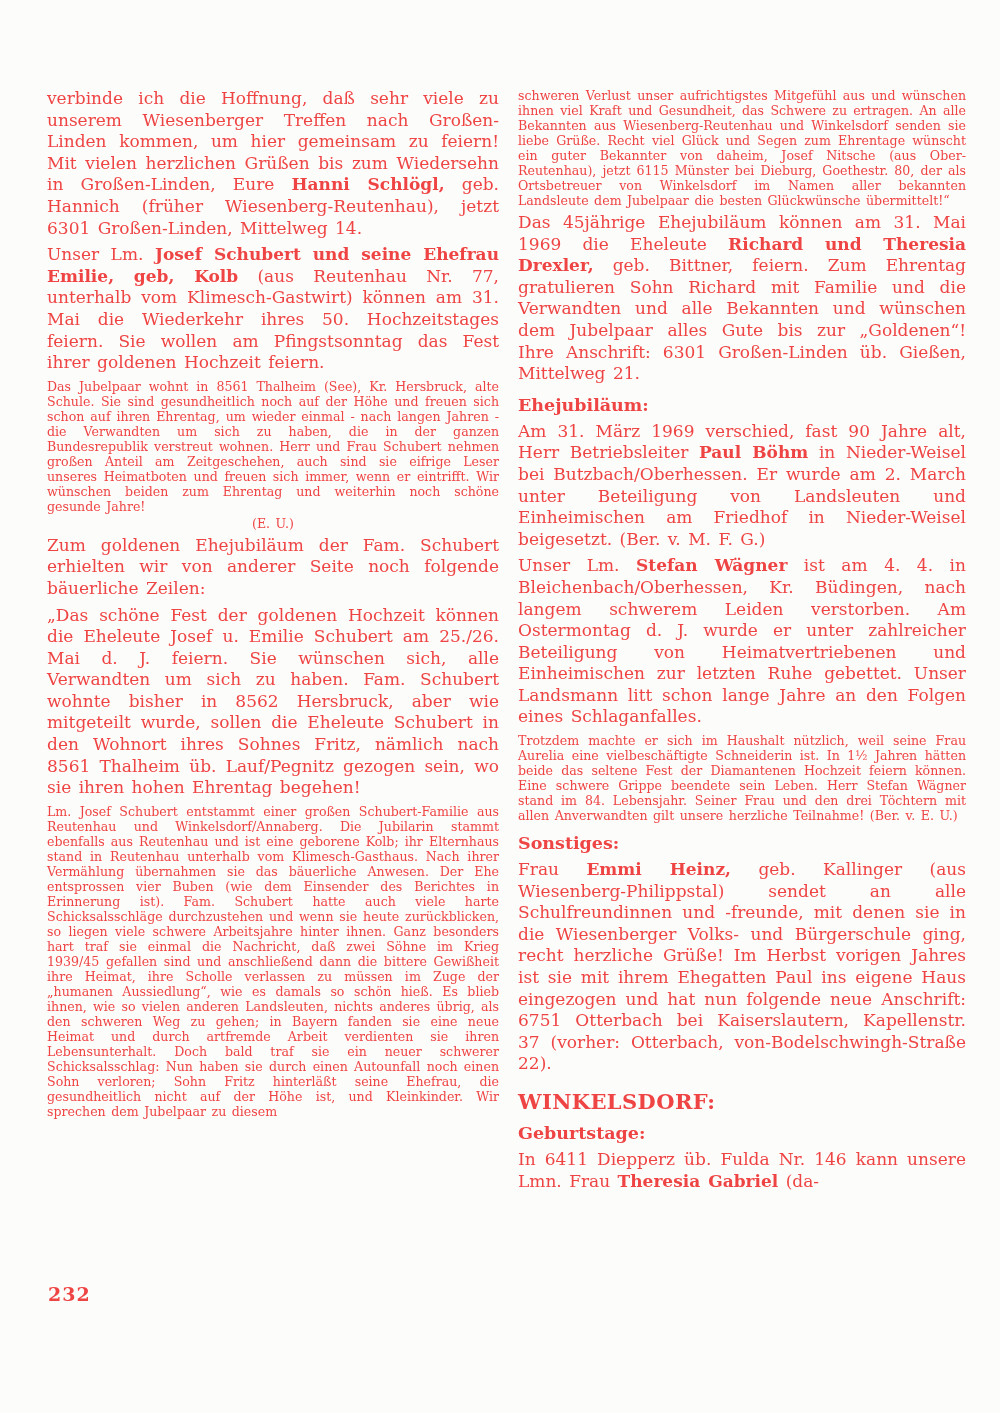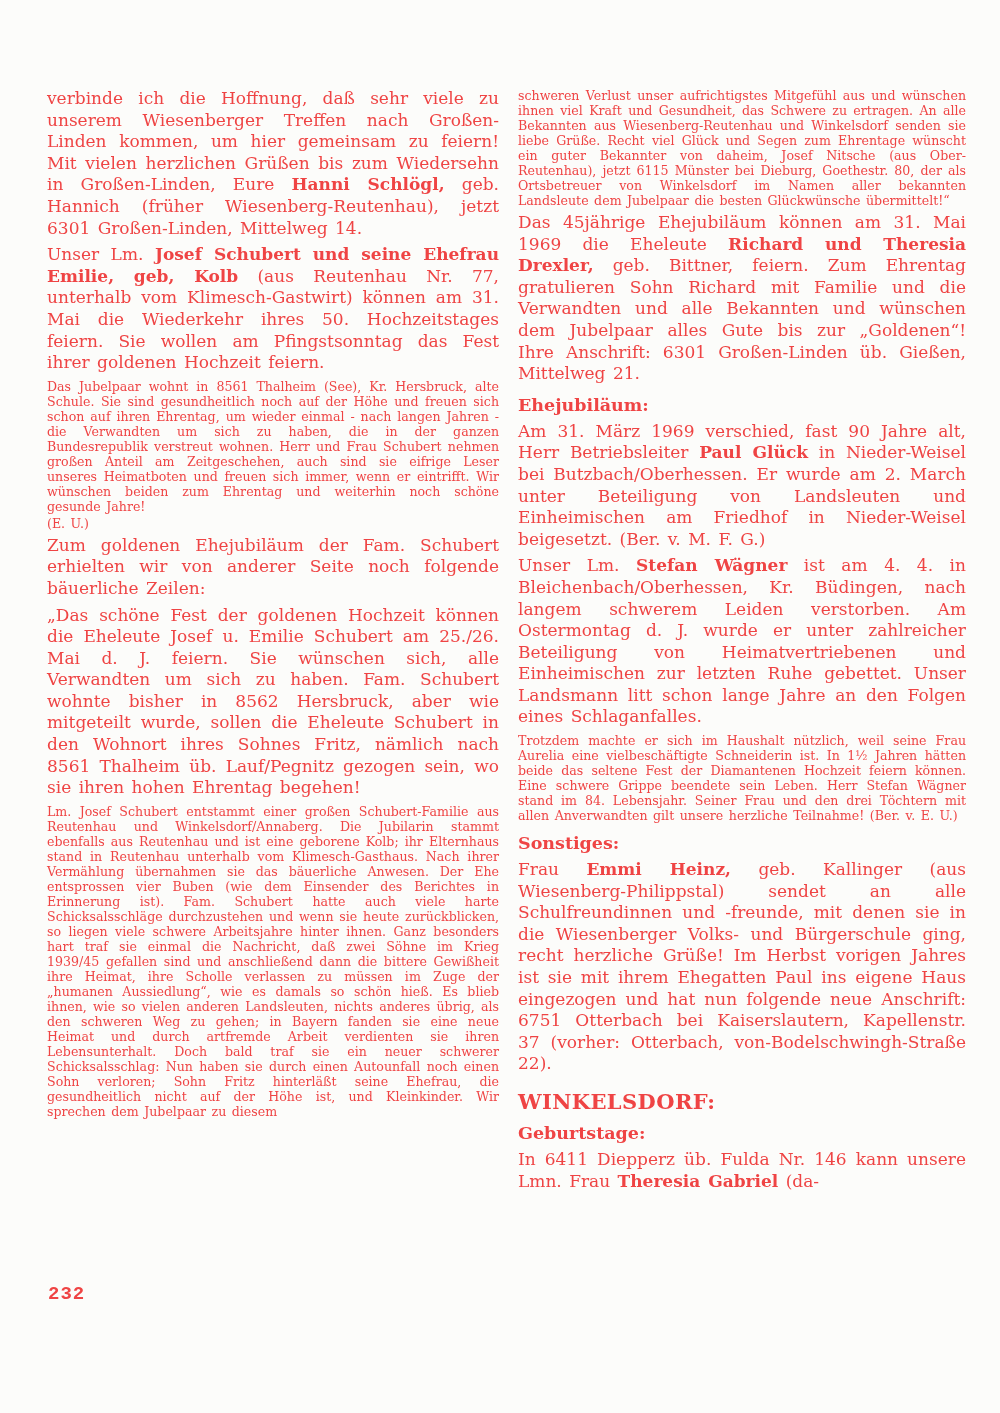--- a/index.html
+++ b/index.html
@@ -27,21 +27,21 @@
     font-size: 17px;
     line-height: 21.6px;
     word-spacing: 2px;
   }
   .para.small {
     font-size: 12.6px;
     line-height: 15px;
     word-spacing: 1.5px;
     margin-bottom: 4px;
   }
-  .para.right { text-align: left; margin-top: -2px; }
+  .para.right { text-align: center; margin-top: -2px; }
   .b { font-weight: bold; }
 
   .heading {
     font-weight: bold;
     font-size: 17.5px;
     line-height: 22px;
     margin: 9px 0 5px 0;
     text-align: left;
   }
   .heading.caps {
@@ -50,41 +50,40 @@
     letter-spacing: 0.4px;
   }
 
   .page-number {
     position: absolute;
     left: 48px;
     top: 1283px;
     font-size: 19px;
     font-weight: bold;
     letter-spacing: 1px;
-    font-family: Liberation Mono, monospace;
   }
 </style>
 </head>
 <body>
 
 <div class="page">
   <div class="col col-left">
       <p class="para normal"><span>verbinde ich die Hoffnung, daß sehr viele zu unserem Wiesenberger Treffen nach Großen-Linden kommen, um hier gemeinsam zu feiern! Mit vielen herzlichen Grüßen bis zum Wiedersehn in Großen-Linden, Eure </span><span class="b">Hanni Schlögl,</span><span> geb. Hannich (früher Wiesenberg-Reutenhau), jetzt 6301 Großen-Linden, Mittelweg 14.</span></p>
       <p class="para normal"><span>Unser Lm. </span><span class="b">Josef Schubert und seine Ehefrau Emilie, geb, Kolb</span><span> (aus Reutenhau Nr. 77, unterhalb vom Klimesch-Gastwirt) können am 31. Mai die Wiederkehr ihres 50. Hochzeitstages feiern. Sie wollen am Pfingstsonntag das Fest ihrer goldenen Hochzeit feiern.</span></p>
       <p class="para small"><span>Das Jubelpaar wohnt in 8561 Thalheim (See), Kr. Hersbruck, alte Schule. Sie sind gesundheitlich noch auf der Höhe und freuen sich schon auf ihren Ehrentag, um wieder einmal - nach langen Jahren - die Verwandten um sich zu haben, die in der ganzen Bundesrepublik verstreut wohnen. Herr und Frau Schubert nehmen großen Anteil am Zeitgeschehen, auch sind sie eifrige Leser unseres Heimatboten und freuen sich immer, wenn er eintrifft. Wir wünschen beiden zum Ehrentag und weiterhin noch schöne gesunde Jahre!</span></p>
       <p class="para small right"><span>(E. U.)</span></p>
       <p class="para normal"><span>Zum goldenen Ehejubiläum der Fam. Schubert erhielten wir von anderer Seite noch folgende bäuerliche Zeilen:</span></p>
       <p class="para normal"><span>„Das schöne Fest der goldenen Hochzeit können die Eheleute Josef u. Emilie Schubert am 25./26. Mai d. J. feiern. Sie wünschen sich, alle Verwandten um sich zu haben. Fam. Schubert wohnte bisher in 8562 Hersbruck, aber wie mitgeteilt wurde, sollen die Eheleute Schubert in den Wohnort ihres Sohnes Fritz, nämlich nach 8561 Thalheim üb. Lauf/Pegnitz gezogen sein, wo sie ihren hohen Ehrentag begehen!</span></p>
       <p class="para small"><span>Lm. Josef Schubert entstammt einer großen Schubert-Familie aus Reutenhau und Winkelsdorf/Annaberg. Die Jubilarin stammt ebenfalls aus Reutenhau und ist eine geborene Kolb; ihr Elternhaus stand in Reutenhau unterhalb vom Klimesch-Gasthaus. Nach ihrer Vermählung übernahmen sie das bäuerliche Anwesen. Der Ehe entsprossen vier Buben (wie dem Einsender des Berichtes in Erinnerung ist). Fam. Schubert hatte auch viele harte Schicksalsschläge durchzustehen und wenn sie heute zurückblicken, so liegen viele schwere Arbeitsjahre hinter ihnen. Ganz besonders hart traf sie einmal die Nachricht, daß zwei Söhne im Krieg 1939/45 gefallen sind und anschließend dann die bittere Gewißheit ihre Heimat, ihre Scholle verlassen zu müssen im Zuge der „humanen Aussiedlung“, wie es damals so schön hieß. Es blieb ihnen, wie so vielen anderen Landsleuten, nichts anderes übrig, als den schweren Weg zu gehen; in Bayern fanden sie eine neue Heimat und durch artfremde Arbeit verdienten sie ihren Lebensunterhalt. Doch bald traf sie ein neuer schwerer Schicksalsschlag: Nun haben sie durch einen Autounfall noch einen Sohn verloren; Sohn Fritz hinterläßt seine Ehefrau, die gesundheitlich nicht auf der Höhe ist, und Kleinkinder. Wir sprechen dem Jubelpaar zu diesem</span></p>
     </div>
   <div class="col col-right">
       <p class="para small"><span>schweren Verlust unser aufrichtigstes Mitgefühl aus und wünschen ihnen viel Kraft und Gesundheit, das Schwere zu ertragen. An alle Bekannten aus Wiesenberg-Reutenhau und Winkelsdorf senden sie liebe Grüße. Recht viel Glück und Segen zum Ehrentage wünscht ein guter Bekannter von daheim, Josef Nitsche (aus Ober-Reutenhau), jetzt 6115 Münster bei Dieburg, Goethestr. 80, der als Ortsbetreuer von Winkelsdorf im Namen aller bekannten Landsleute dem Jubelpaar die besten Glückwünsche übermittelt!“</span></p>
       <p class="para normal"><span>Das 45jährige Ehejubiläum können am 31. Mai 1969 die Eheleute </span><span class="b">Richard und Theresia Drexler,</span><span> geb. Bittner, feiern. Zum Ehrentag gratulieren Sohn Richard mit Familie und die Verwandten und alle Bekannten und wünschen dem Jubelpaar alles Gute bis zur „Goldenen“! Ihre Anschrift: 6301 Großen-Linden üb. Gießen, Mittelweg 21.</span></p>
       <div class="heading">Ehejubiläum:</div>
-      <p class="para normal"><span>Am 31. März 1969 verschied, fast 90 Jahre alt, Herr Betriebsleiter </span><span class="b">Paul Glück</span><span> in Nieder-Weisel bei Butzbach/Oberhessen. Er wurde am 2. March unter Beteiligung von Landsleuten und Einheimischen am Friedhof in Nieder-Weisel beigesetzt. (Ber. v. M. F. G.)</span></p>
+      <p class="para normal"><span>Am 31. März 1969 verschied, fast 90 Jahre alt, Herr Betriebsleiter </span><span class="b">Paul Böhm</span><span> in Nieder-Weisel bei Butzbach/Oberhessen. Er wurde am 2. March unter Beteiligung von Landsleuten und Einheimischen am Friedhof in Nieder-Weisel beigesetzt. (Ber. v. M. F. G.)</span></p>
       <p class="para normal"><span>Unser Lm. </span><span class="b">Stefan Wägner</span><span> ist am 4. 4. in Bleichenbach/Oberhessen, Kr. Büdingen, nach langem schwerem Leiden verstorben. Am Ostermontag d. J. wurde er unter zahlreicher Beteiligung von Heimatvertriebenen und Einheimischen zur letzten Ruhe gebettet. Unser Landsmann litt schon lange Jahre an den Folgen eines Schlaganfalles.</span></p>
       <p class="para small"><span>Trotzdem machte er sich im Haushalt nützlich, weil seine Frau Aurelia eine vielbeschäftigte Schneiderin ist. In 1½ Jahren hätten beide das seltene Fest der Diamantenen Hochzeit feiern können. Eine schwere Grippe beendete sein Leben. Herr Stefan Wägner stand im 84. Lebensjahr. Seiner Frau und den drei Töchtern mit allen Anverwandten gilt unsere herzliche Teilnahme! (Ber. v. E. U.)</span></p>
       <div class="heading">Sonstiges:</div>
       <p class="para normal"><span>Frau </span><span class="b">Emmi Heinz,</span><span> geb. Kallinger (aus Wiesenberg-Philippstal) sendet an alle Schulfreundinnen und -freunde, mit denen sie in die Wiesenberger Volks- und Bürgerschule ging, recht herzliche Grüße! Im Herbst vorigen Jahres ist sie mit ihrem Ehegatten Paul ins eigene Haus eingezogen und hat nun folgende neue Anschrift: 6751 Otterbach bei Kaiserslautern, Kapellenstr. 37 (vorher: Otterbach, von-Bodelschwingh-Straße 22).</span></p>
       <div class="heading caps">WINKELSDORF:</div>
       <div class="heading">Geburtstage:</div>
       <p class="para normal"><span>In 6411 Diepperz üb. Fulda Nr. 146 kann unsere Lmn. Frau </span><span class="b">Theresia Gabriel</span><span> (da-</span></p>
     </div>
   <div class="page-number">232</div>
 </div>

